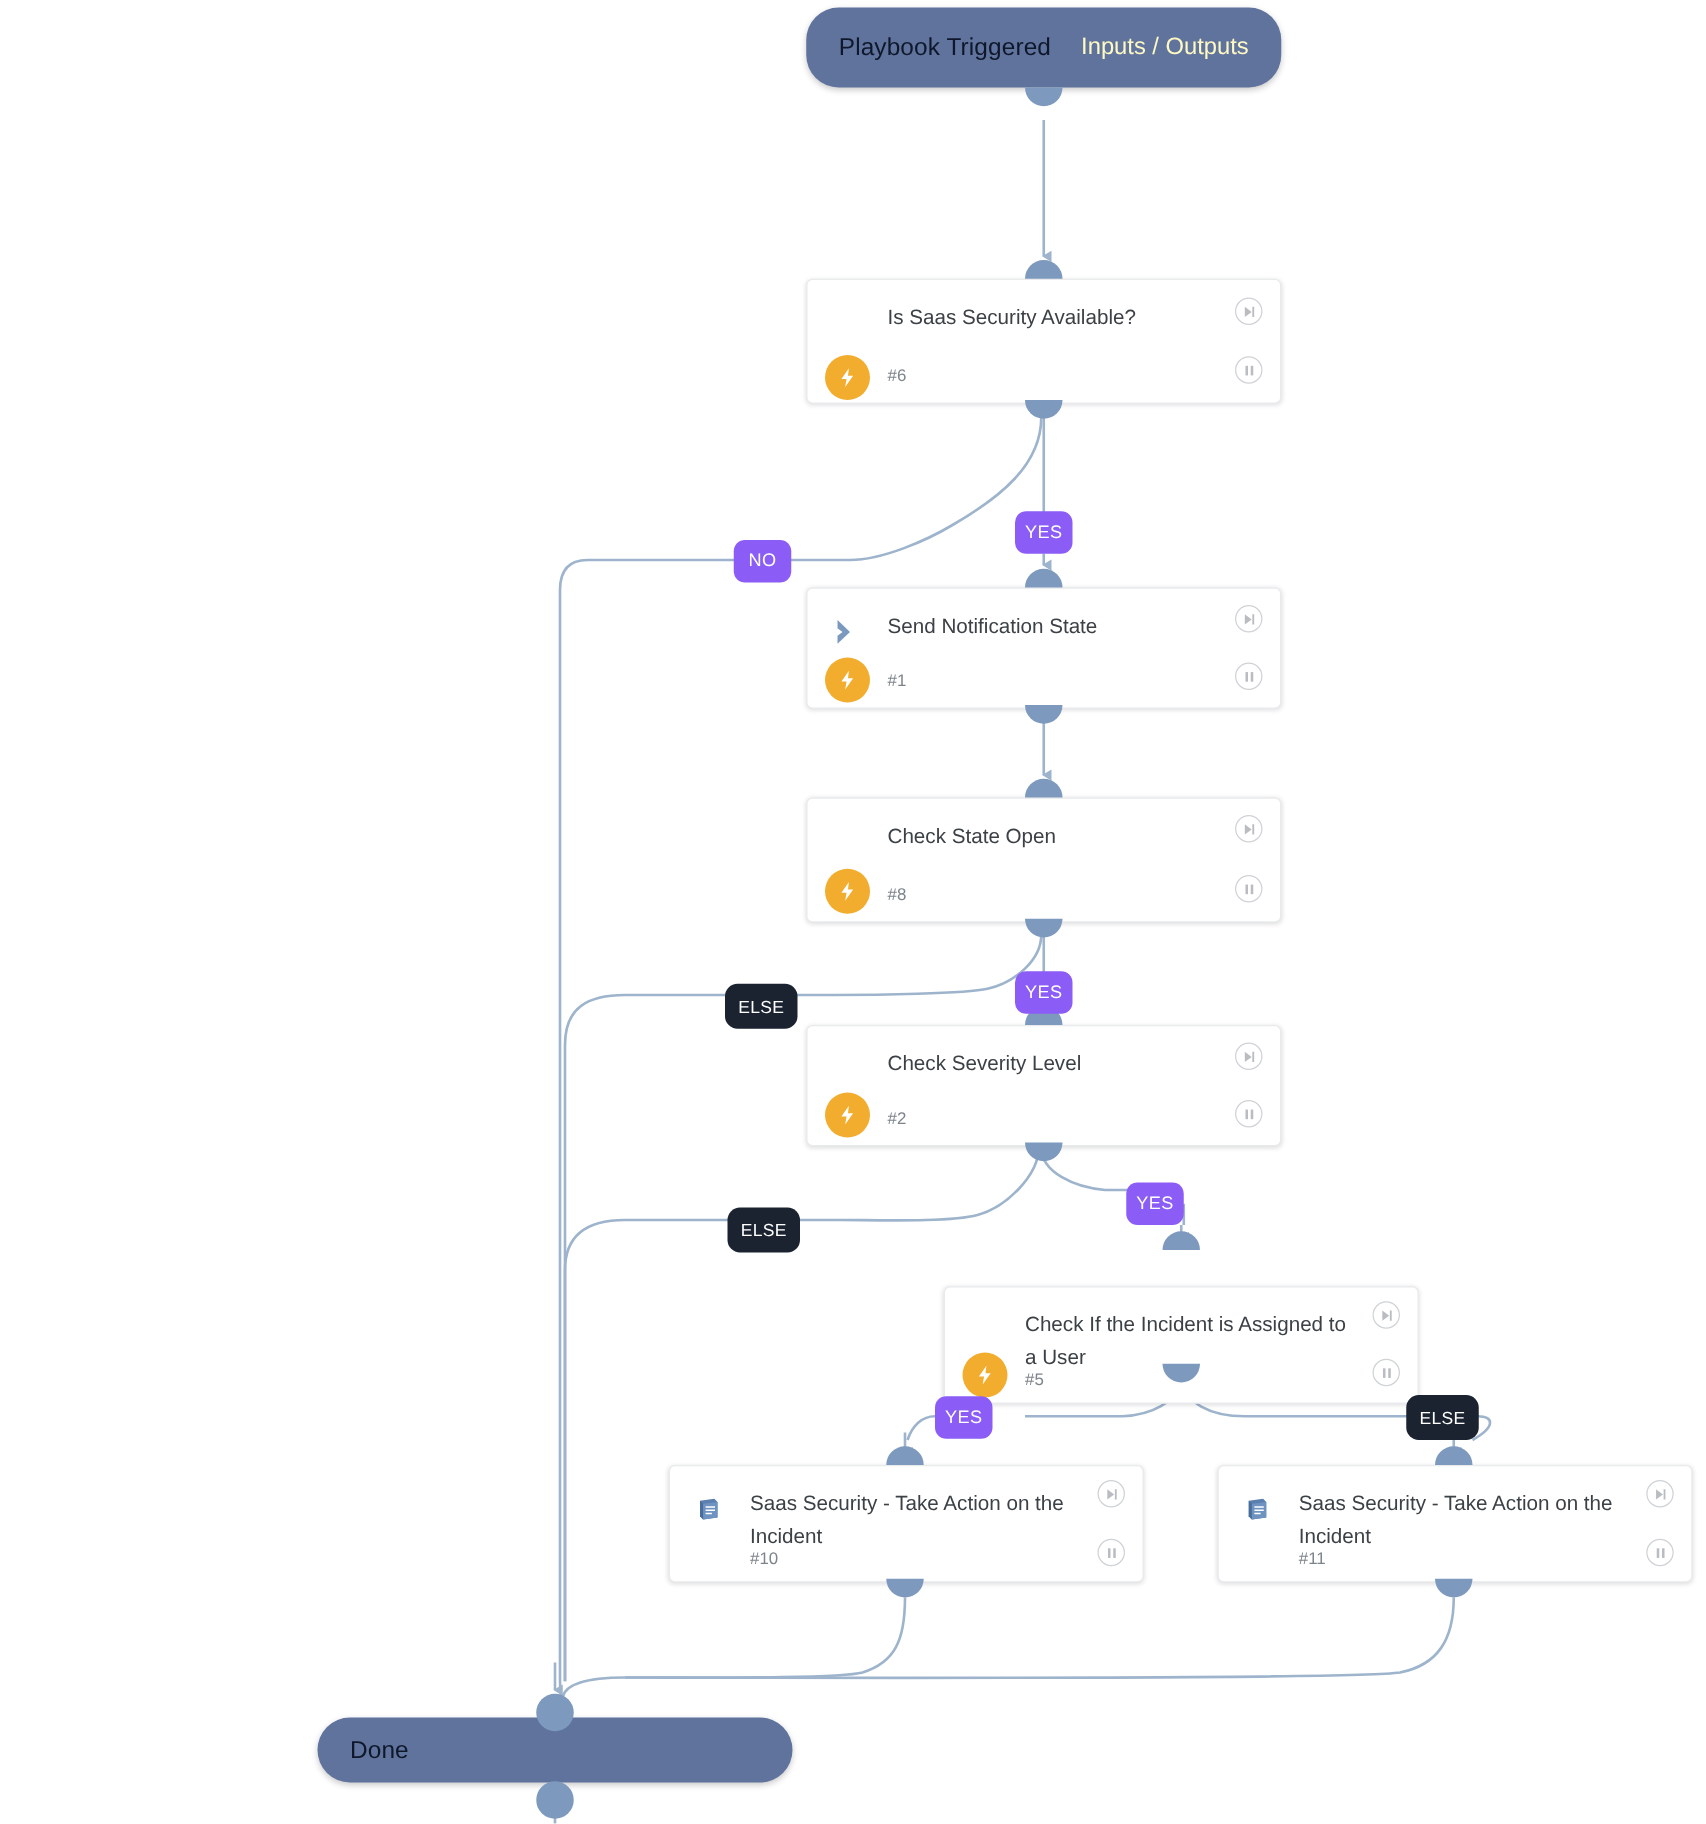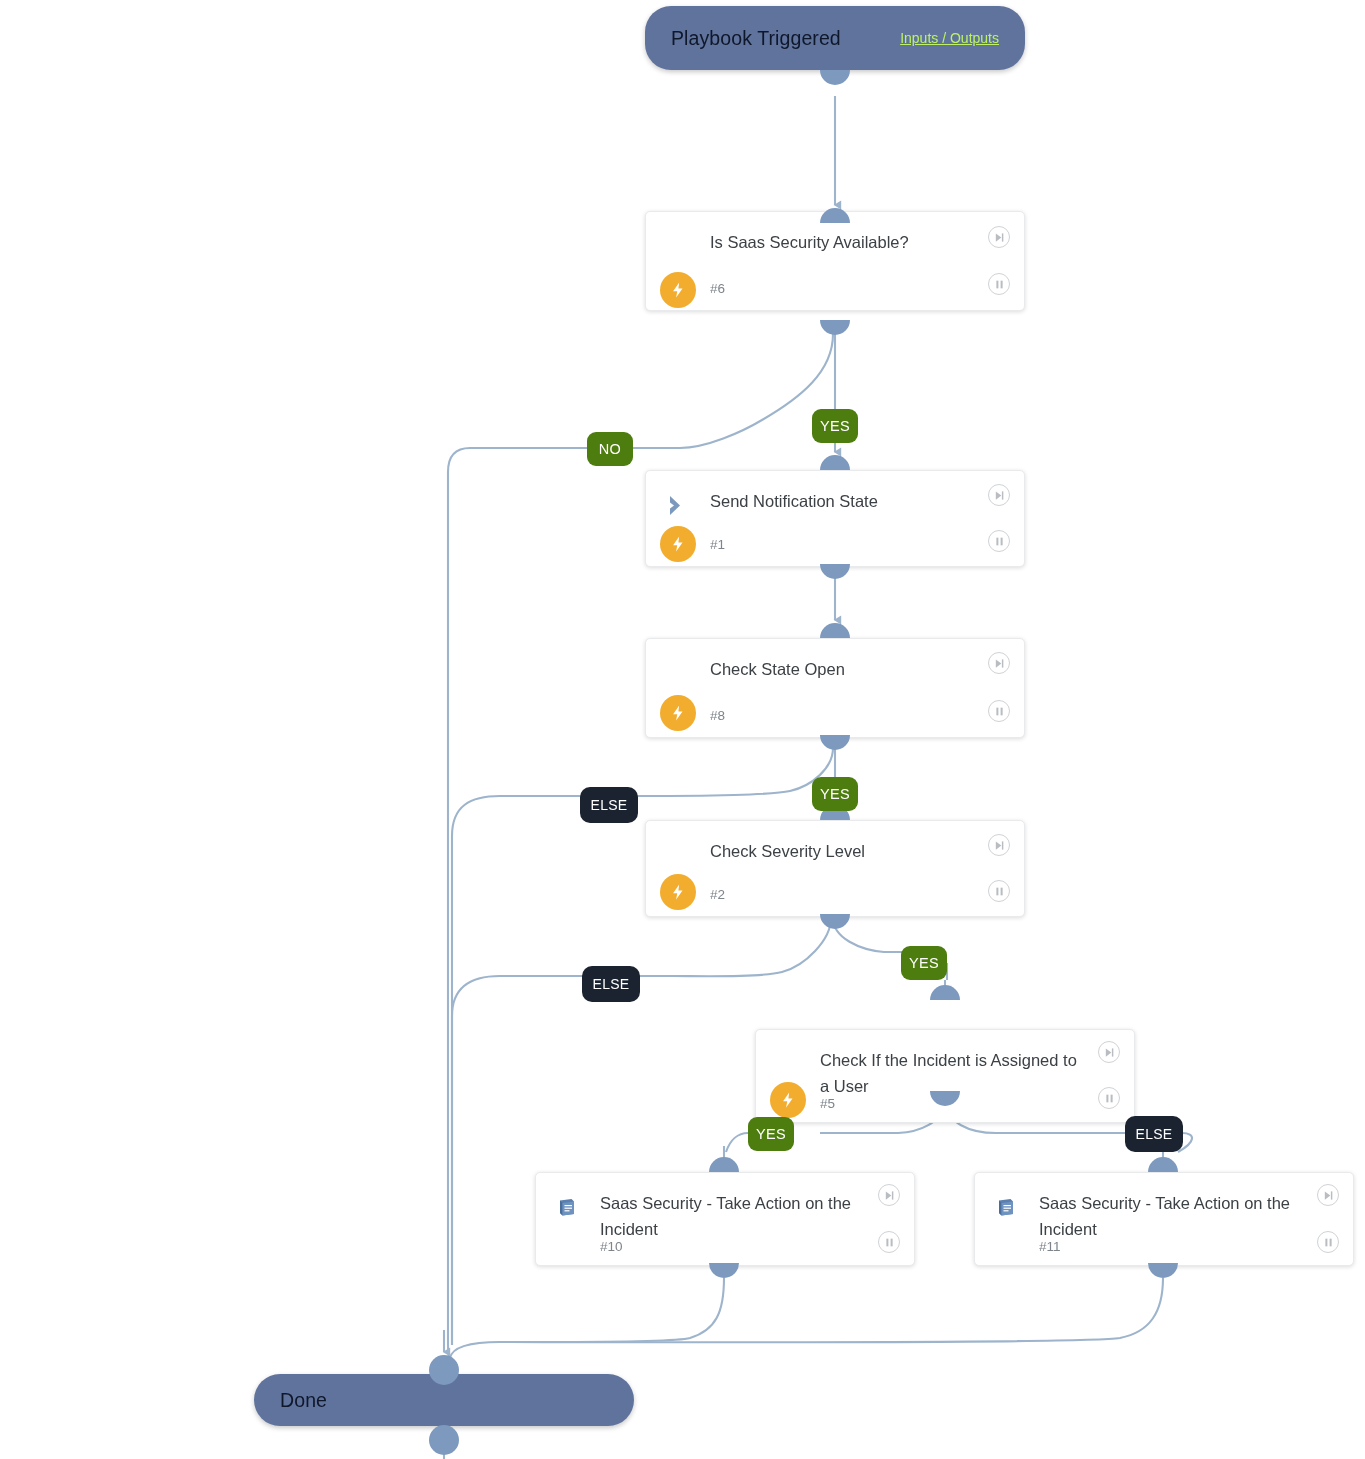--- a/index.html
+++ b/index.html
@@ -35,23 +35,22 @@
     z-index: 5;
   }
   .pill .pill-title {
     font-size: 19.5px;
     color: #0f172a;
     font-weight: 400;
     letter-spacing: 0.1px;
   }
   .pill .pill-sub {
     margin-left: auto;
-    font-size: 14px;
-    color: #bef264;
-    text-decoration: underline;
+    font-size: 19px;
+    color: #fef9c3;
   }
 
   
   .card {
     position: absolute;
     background: #ffffff;
     border: 1px solid #e8eaec;
     border-radius: 5px;
     box-shadow: 0 1px 4px rgba(0,0,0,0.14);
     z-index: 6;
@@ -138,21 +137,21 @@
     border-radius: 9px;
     display: flex;
     align-items: center;
     justify-content: center;
     color: #ffffff;
     font-size: 14.5px;
     letter-spacing: 0.3px;
     z-index: 8;
   }
   .blabel.yes, .blabel.no {
-    background: #4d7c0f;
+    background: #8b5cf6;
     width: 46px; height: 34px;
   }
   .blabel.els {
     background: #1b2330;
     width: 58px; height: 36px;
     border-radius: 10px;
     font-size: 14px;
   }
 </style>
 </head>
@@ -216,21 +215,21 @@
     </g>
   </svg>
 
   <div class="pill" style="left:645px; top:6px; width:380px; height:64px;">
     <span class="pill-title">Playbook Triggered</span>
     <span class="pill-sub">Inputs / Outputs</span>
   </div>
   <div class="handle bottom" style="left:820px; top:70px;"></div>
 
   <div class="handle top" style="left:820px; top:208px;"></div>
-  <div class="card" style="left:645px; top:211px; width:380px; height:100px;padding-left:40px;">
+  <div class="card" style="left:645px; top:223px; width:380px; height:100px;padding-left:40px;">
     <span class="type-icon">
       <span class="ti-diamond"></span>
     </span>
     <div class="card-title">Is Saas Security Available?</div>
     <span class="bolt-badge" style="top:60px;">
       <svg width="18" height="18" viewBox="0 0 24 24">
         <path d="M13.5 2 L5.5 13.5 H11 L9.5 22 L18 10 H12.5 Z" fill="#ffffff"></path>
       </svg>
     </span>
     <div class="card-num">#6</div>

